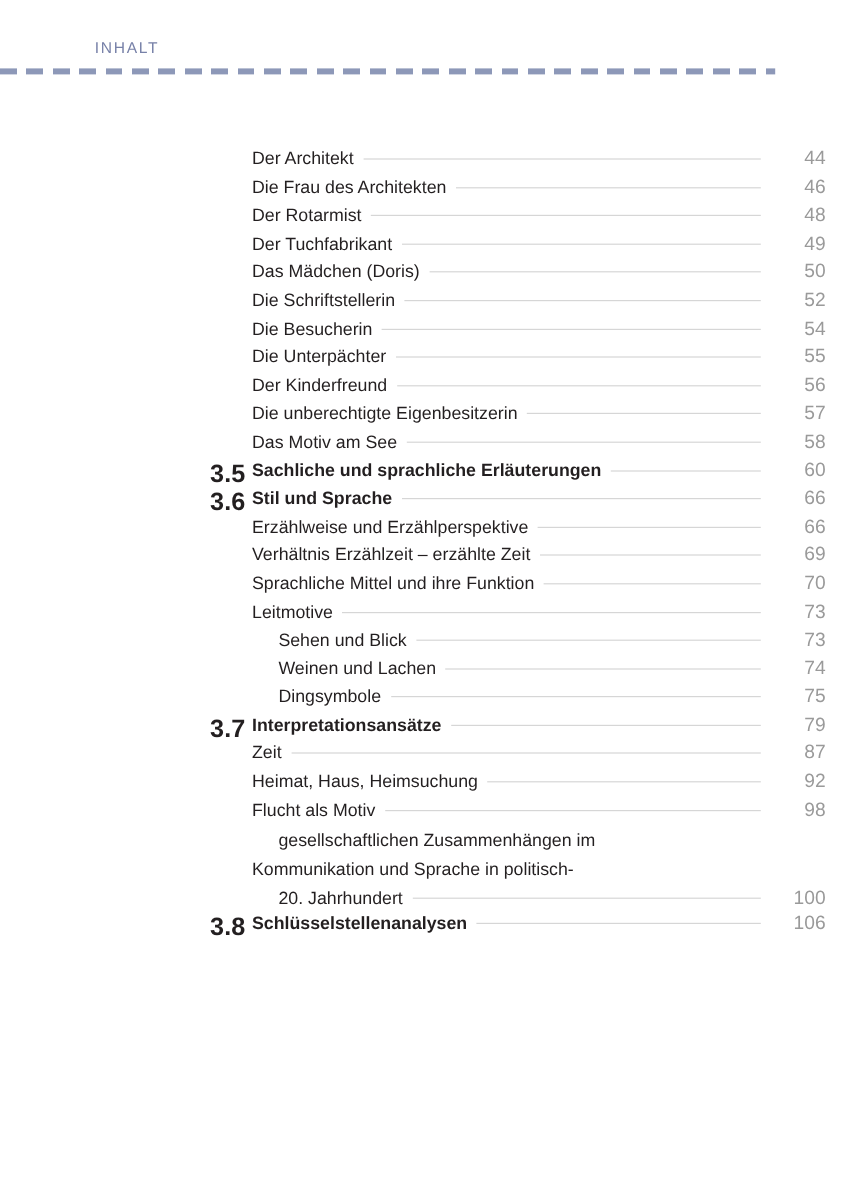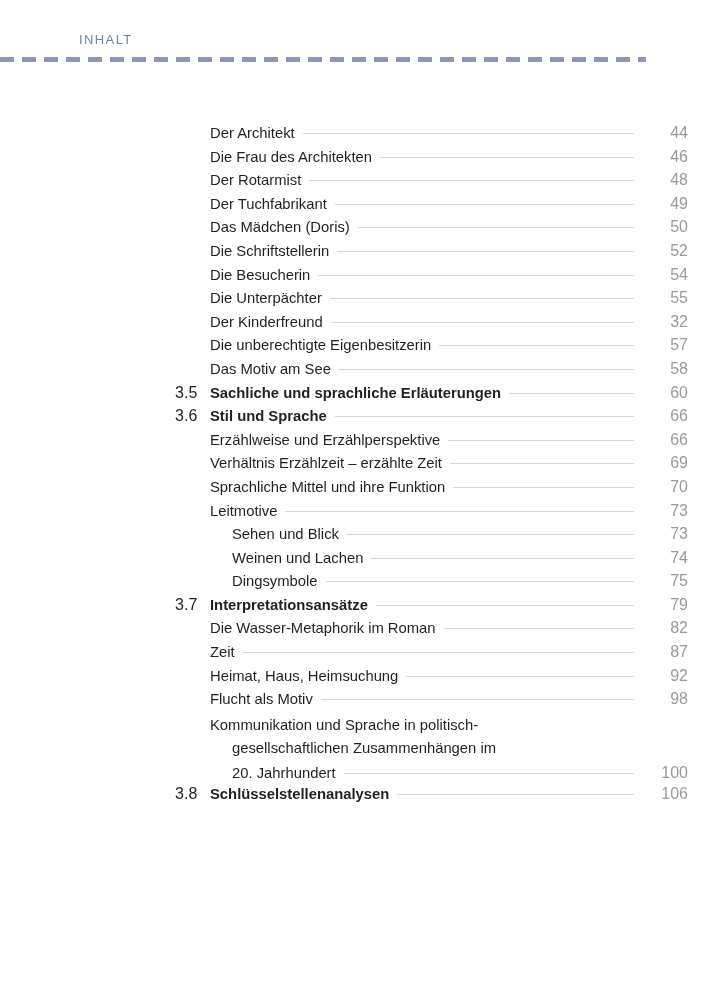--- a/index.html
+++ b/index.html
@@ -64,22 +64,22 @@
     font-size: 14.8px;
     color: #231f20;
     position: relative;
   }
 
   
   .sec-num {
     position: absolute;
     left: 175px;
     top: 0;
-    font-weight: 400;
-    font-size: 16px;
+    font-weight: 700;
+    font-size: 21px;
     color: #231f20;
     letter-spacing: 0.1px;
   }
 
   .toc-title {
     white-space: nowrap;
     padding-right: 8px;
   }
 
   .leader {
@@ -181,21 +181,21 @@
       <span class="page-no">54</span>
     </div>
     <div class="toc-row lvl-1">
       <span class="toc-title">Die Unterpächter</span>
       <span class="leader"></span>
       <span class="page-no">55</span>
     </div>
     <div class="toc-row lvl-1">
       <span class="toc-title">Der Kinderfreund</span>
       <span class="leader"></span>
-      <span class="page-no">32</span>
+      <span class="page-no">56</span>
     </div>
     <div class="toc-row lvl-1">
       <span class="toc-title">Die unberechtigte Eigenbesitzerin</span>
       <span class="leader"></span>
       <span class="page-no">57</span>
     </div>
     <div class="toc-row lvl-1">
       <span class="toc-title">Das Motiv am See</span>
       <span class="leader"></span>
       <span class="page-no">58</span>
@@ -247,42 +247,37 @@
       <span class="leader"></span>
       <span class="page-no">75</span>
     </div>
     <div class="toc-row lvl-section">
       <span class="sec-num">3.7</span>
       <span class="toc-title">Interpretationsansätze</span>
       <span class="leader"></span>
       <span class="page-no">79</span>
     </div>
     <div class="toc-row lvl-1">
-      <span class="toc-title">Die Wasser-Metaphorik im Roman</span>
-      <span class="leader"></span>
-      <span class="page-no">82</span>
-    </div>
-    <div class="toc-row lvl-1">
       <span class="toc-title">Zeit</span>
       <span class="leader"></span>
       <span class="page-no">87</span>
     </div>
     <div class="toc-row lvl-1">
       <span class="toc-title">Heimat, Haus, Heimsuchung</span>
       <span class="leader"></span>
       <span class="page-no">92</span>
     </div>
     <div class="toc-row lvl-1">
       <span class="toc-title">Flucht als Motiv</span>
       <span class="leader"></span>
       <span class="page-no">98</span>
     </div>
     <div class="toc-row multiline">
+      <div class="ml-line indented">gesellschaftlichen Zusammenhängen im</div>
       <div class="ml-line">Kommunikation und Sprache in politisch-</div>
-      <div class="ml-line indented">gesellschaftlichen Zusammenhängen im</div>
       <div class="ml-last">
         <span class="toc-title">20. Jahrhundert</span>
         <span class="leader"></span>
         <span class="page-no">100</span>
       </div>
     </div>
     <div class="toc-row lvl-section">
       <span class="sec-num">3.8</span>
       <span class="toc-title">Schlüsselstellenanalysen</span>
       <span class="leader"></span>

